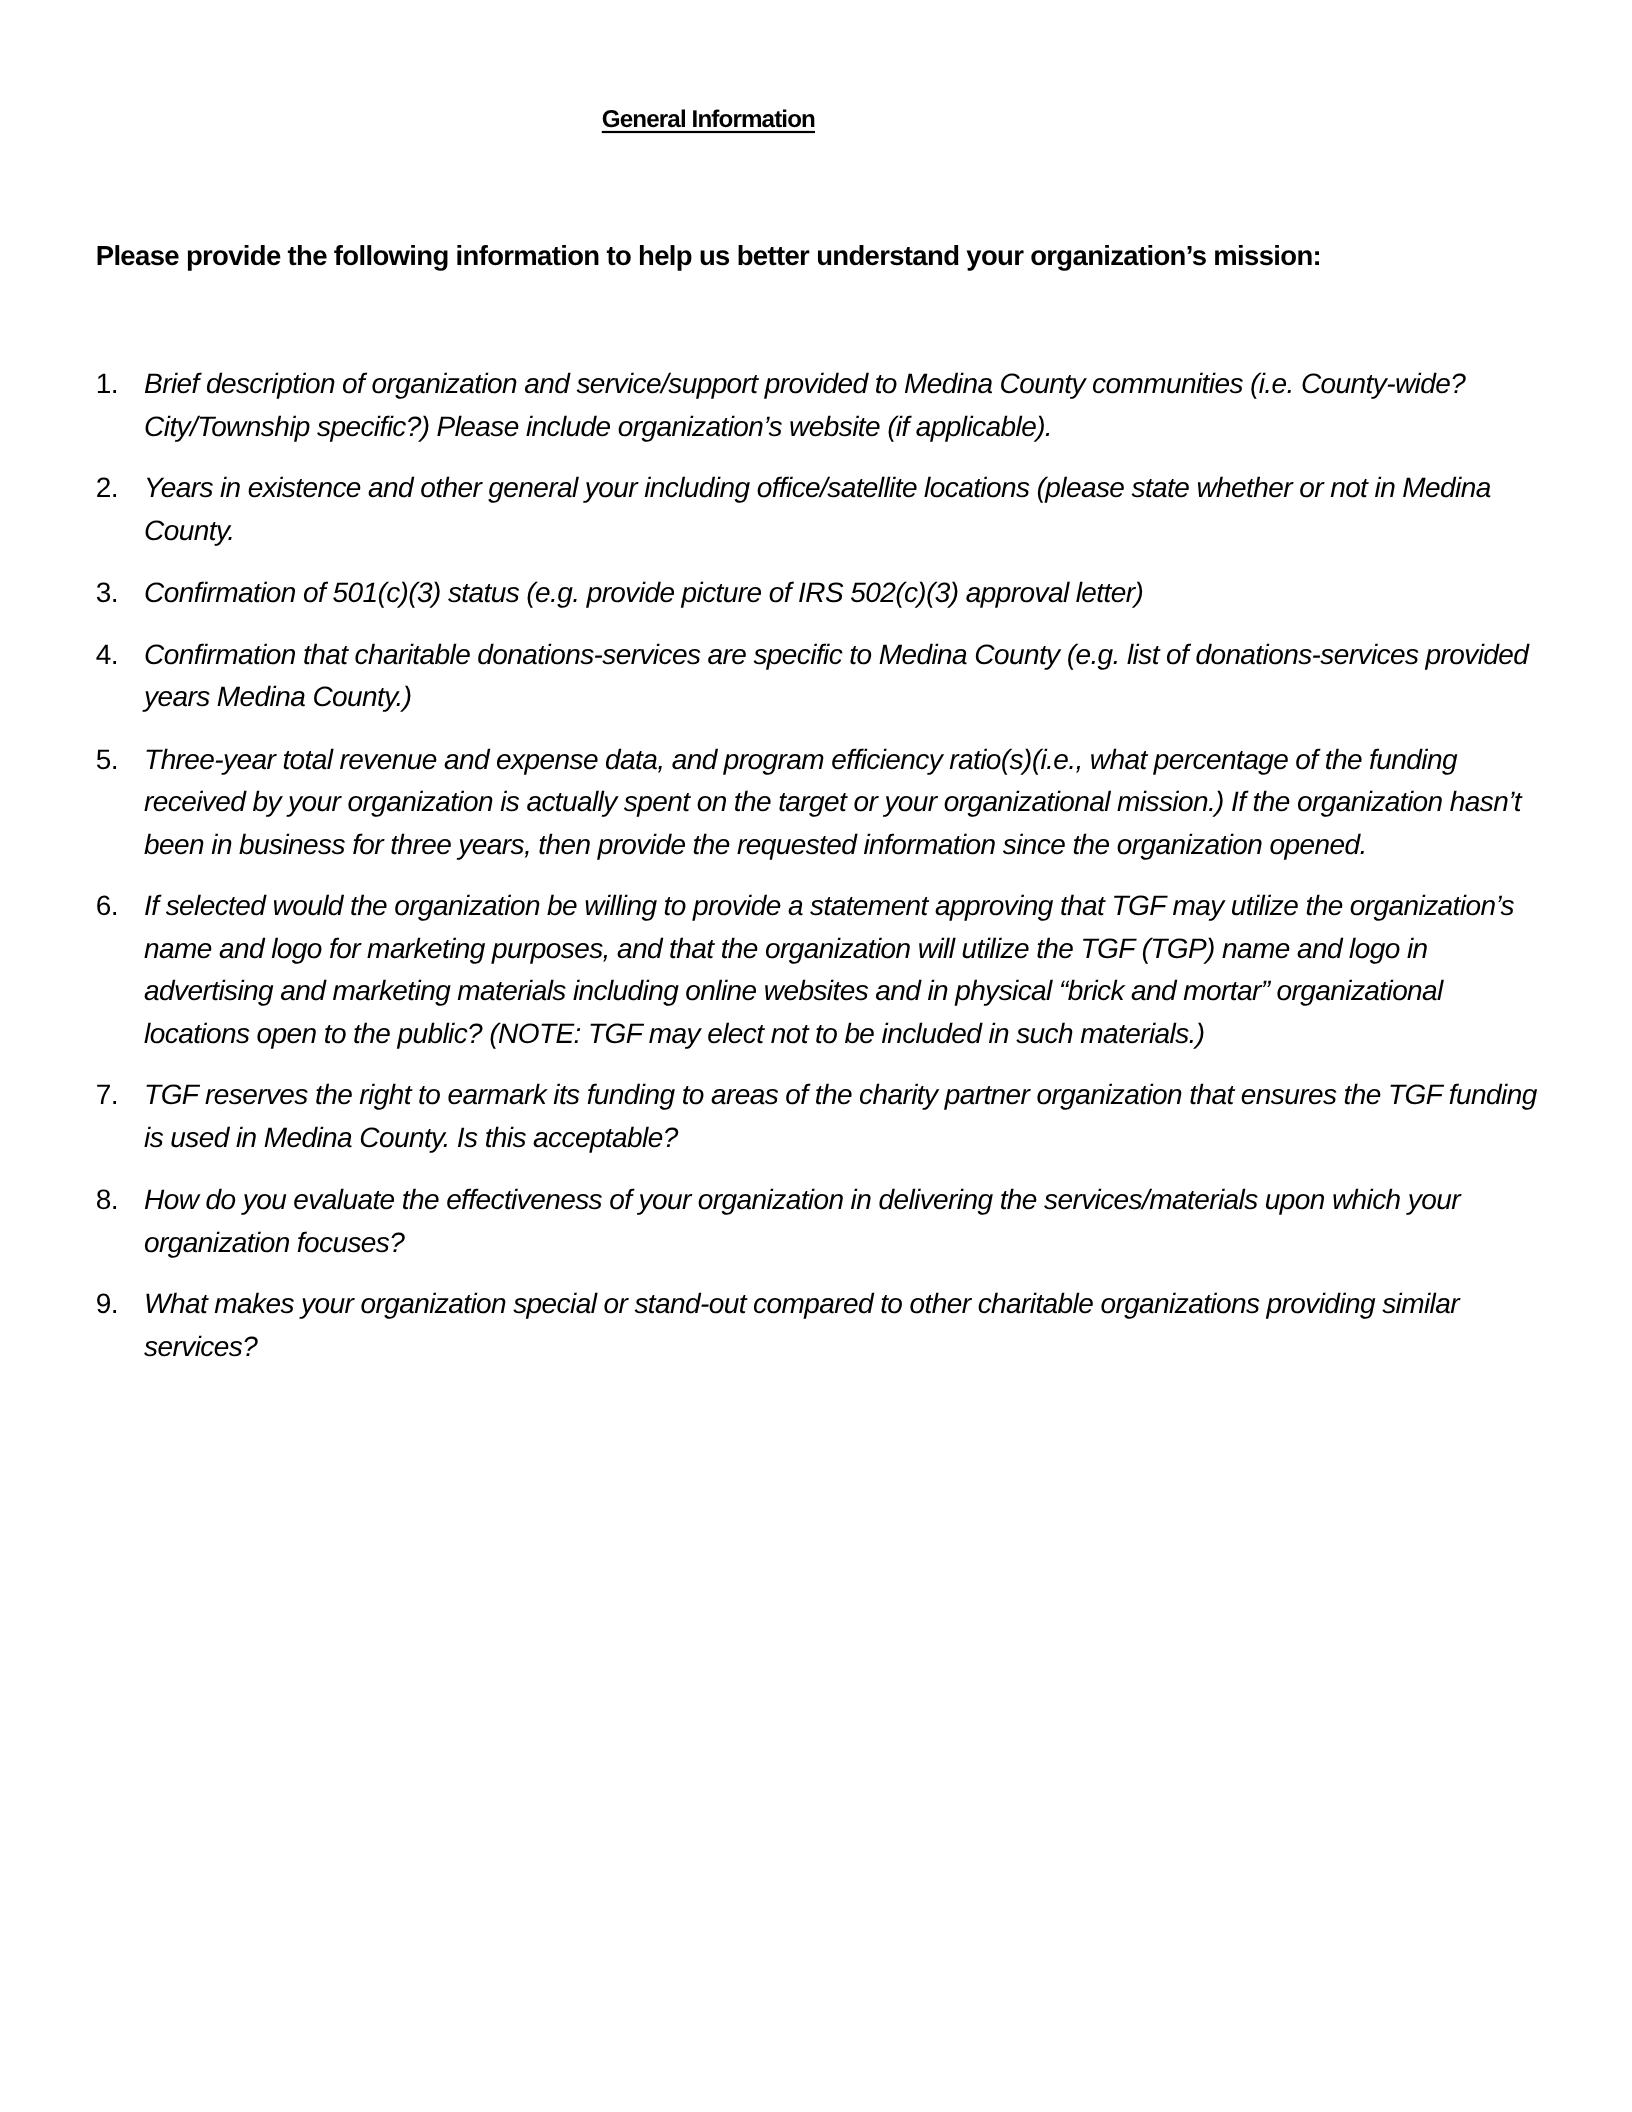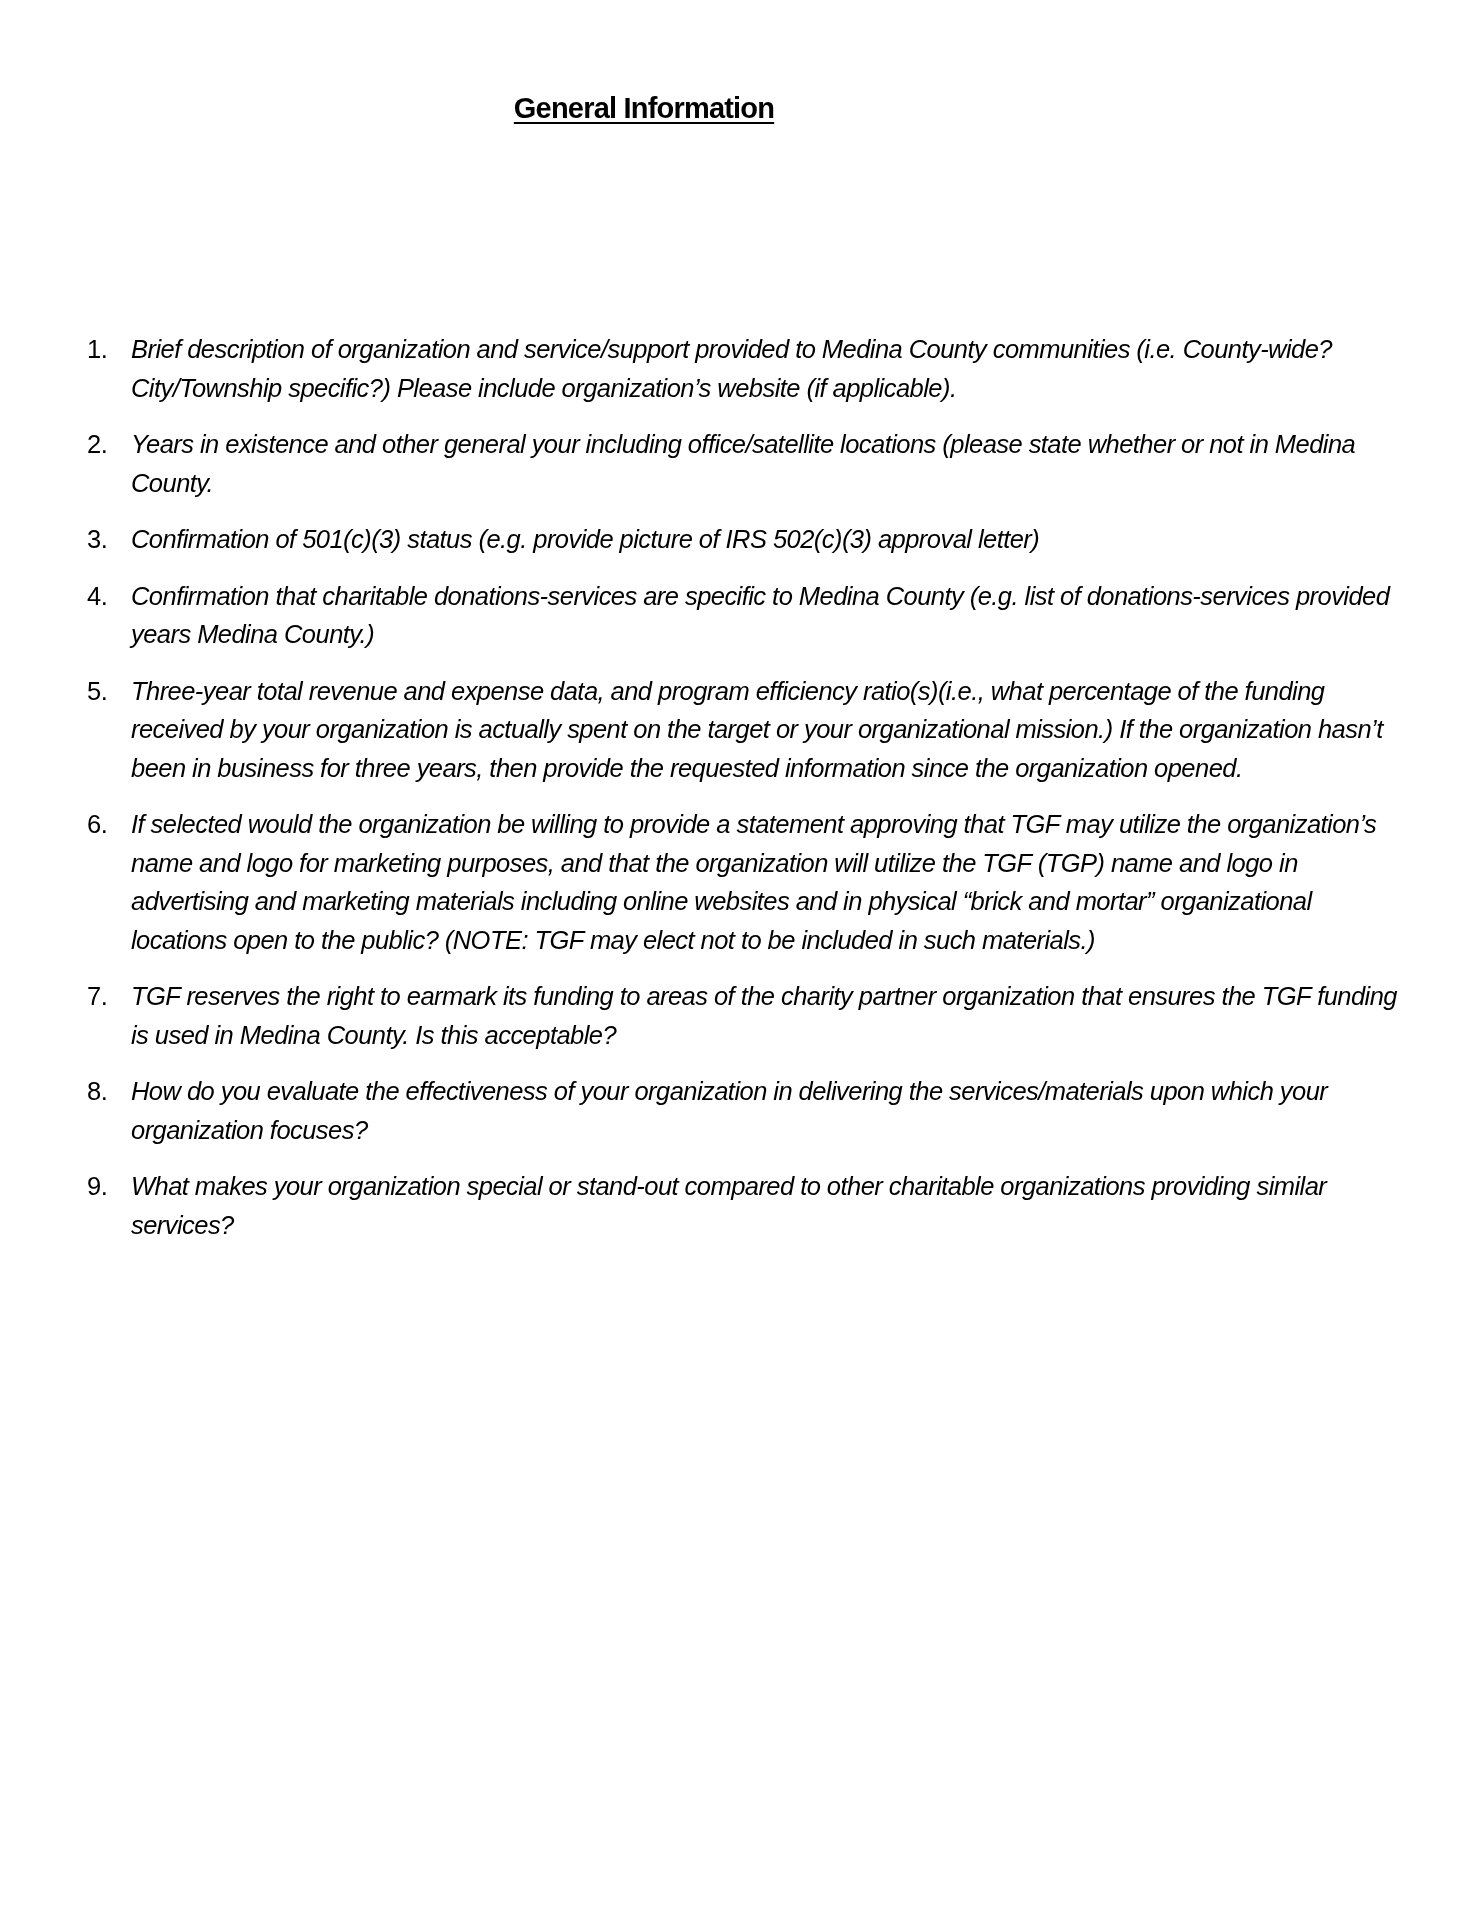--- a/index.html
+++ b/index.html
@@ -23,21 +23,21 @@
       height: 1920px;
       background: #ffffff;
     }
     .title {
       position: absolute;
       left: 0;
       width: 1288px;
       top: 88px;
       text-align: center;
       font-weight: bold;
-      font-size: 29px;
+      font-size: 22px;
       line-height: 40px;
     }
     .title span {
       text-decoration: underline;
       text-decoration-thickness: 2px;
       text-underline-offset: 4px;
       letter-spacing: -0.8px;
     }
     .intro {
       position: absolute;
@@ -76,20 +76,21 @@
     }
   </style>
 </head>
 <body>
 
 <div class="page">
   <div class="title">
     <span>General Information</span>
   </div>
 
+  <div class="intro">Please provide the following information to help us better understand your organization’s mission:</div>
 
   <ol class="list">
     <li class="list-item">
       <span class="num">1.</span>
       <span class="txt">Brief description of organization and service/support provided to Medina County communities (i.e. County-wide? City/Township specific?)  Please include organization’s website (if applicable).</span>
     </li>
     <li class="list-item">
       <span class="num">2.</span>
       <span class="txt">Years in existence and other general your including office/satellite locations (please state whether or not in Medina County.</span>
     </li>

